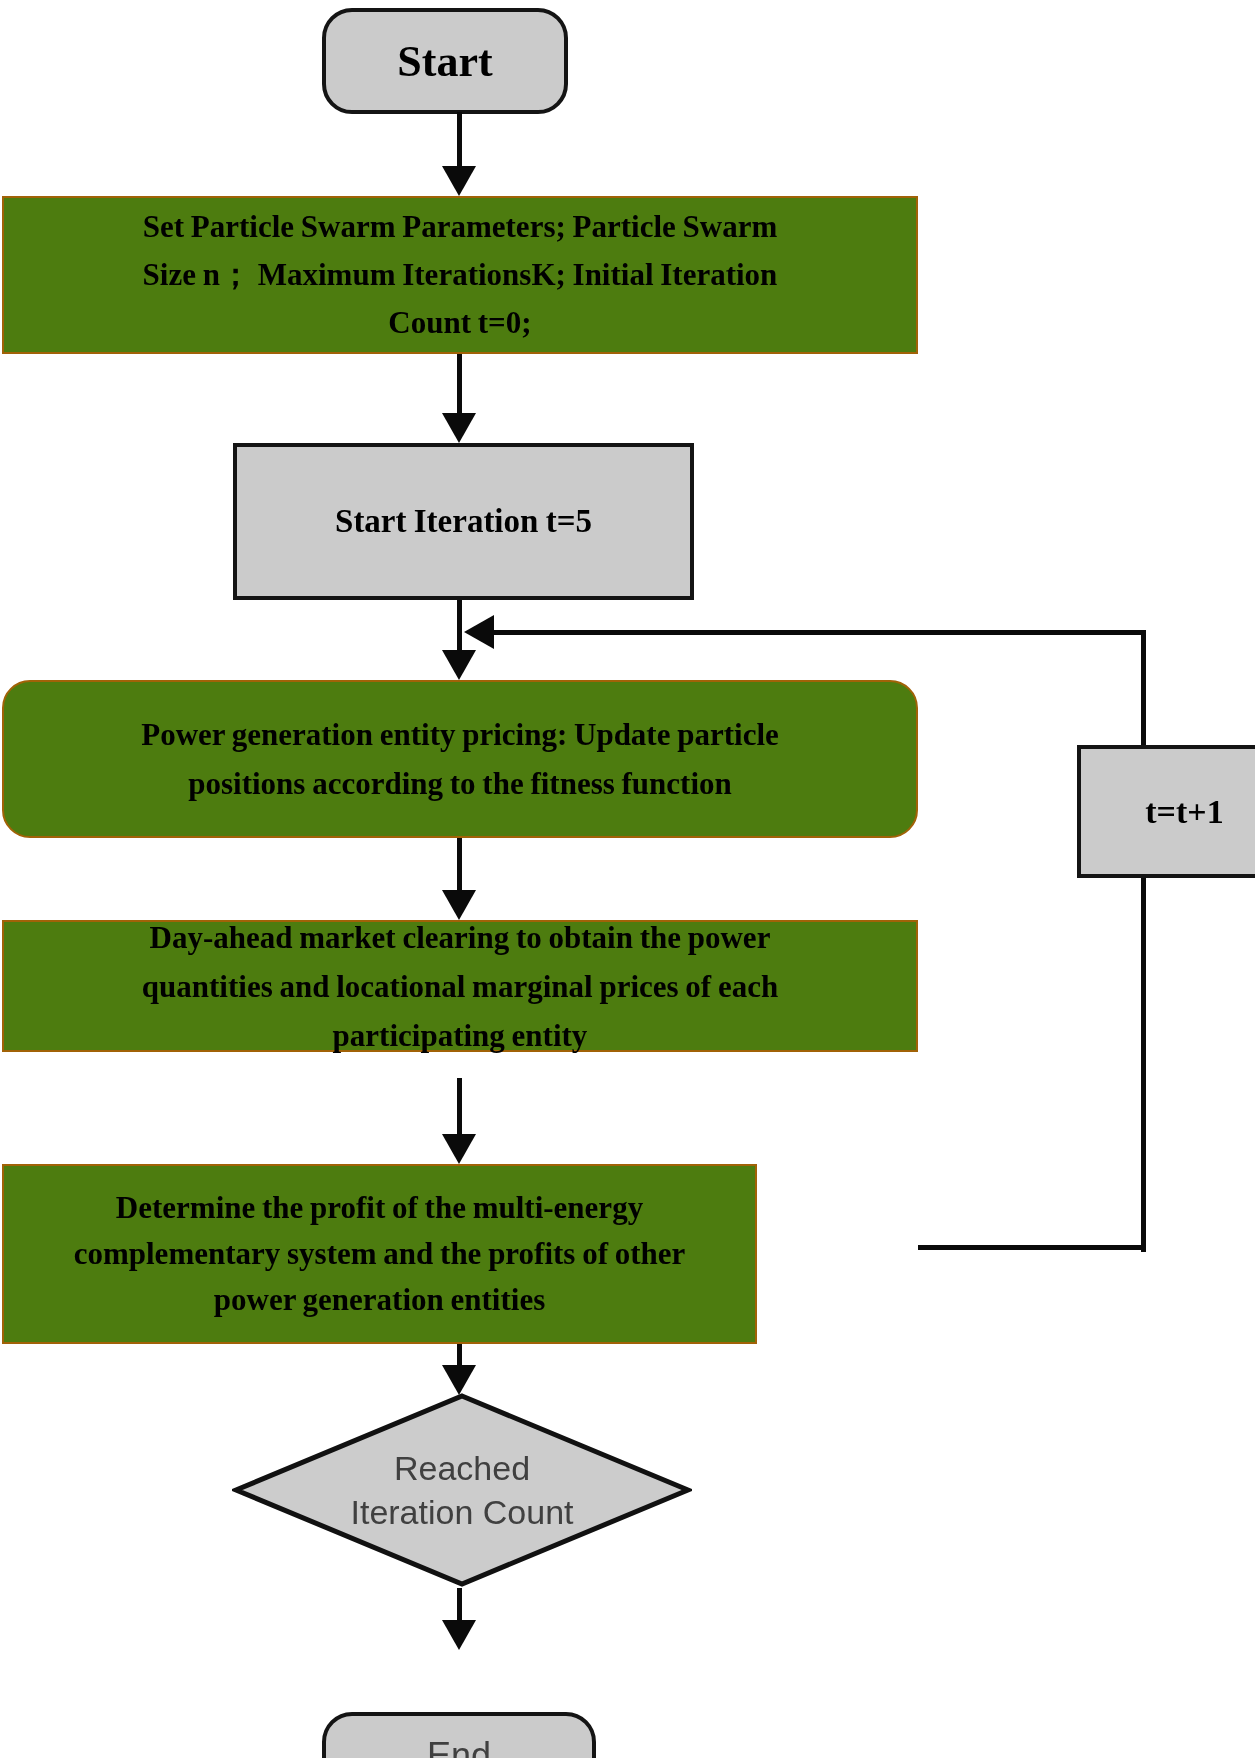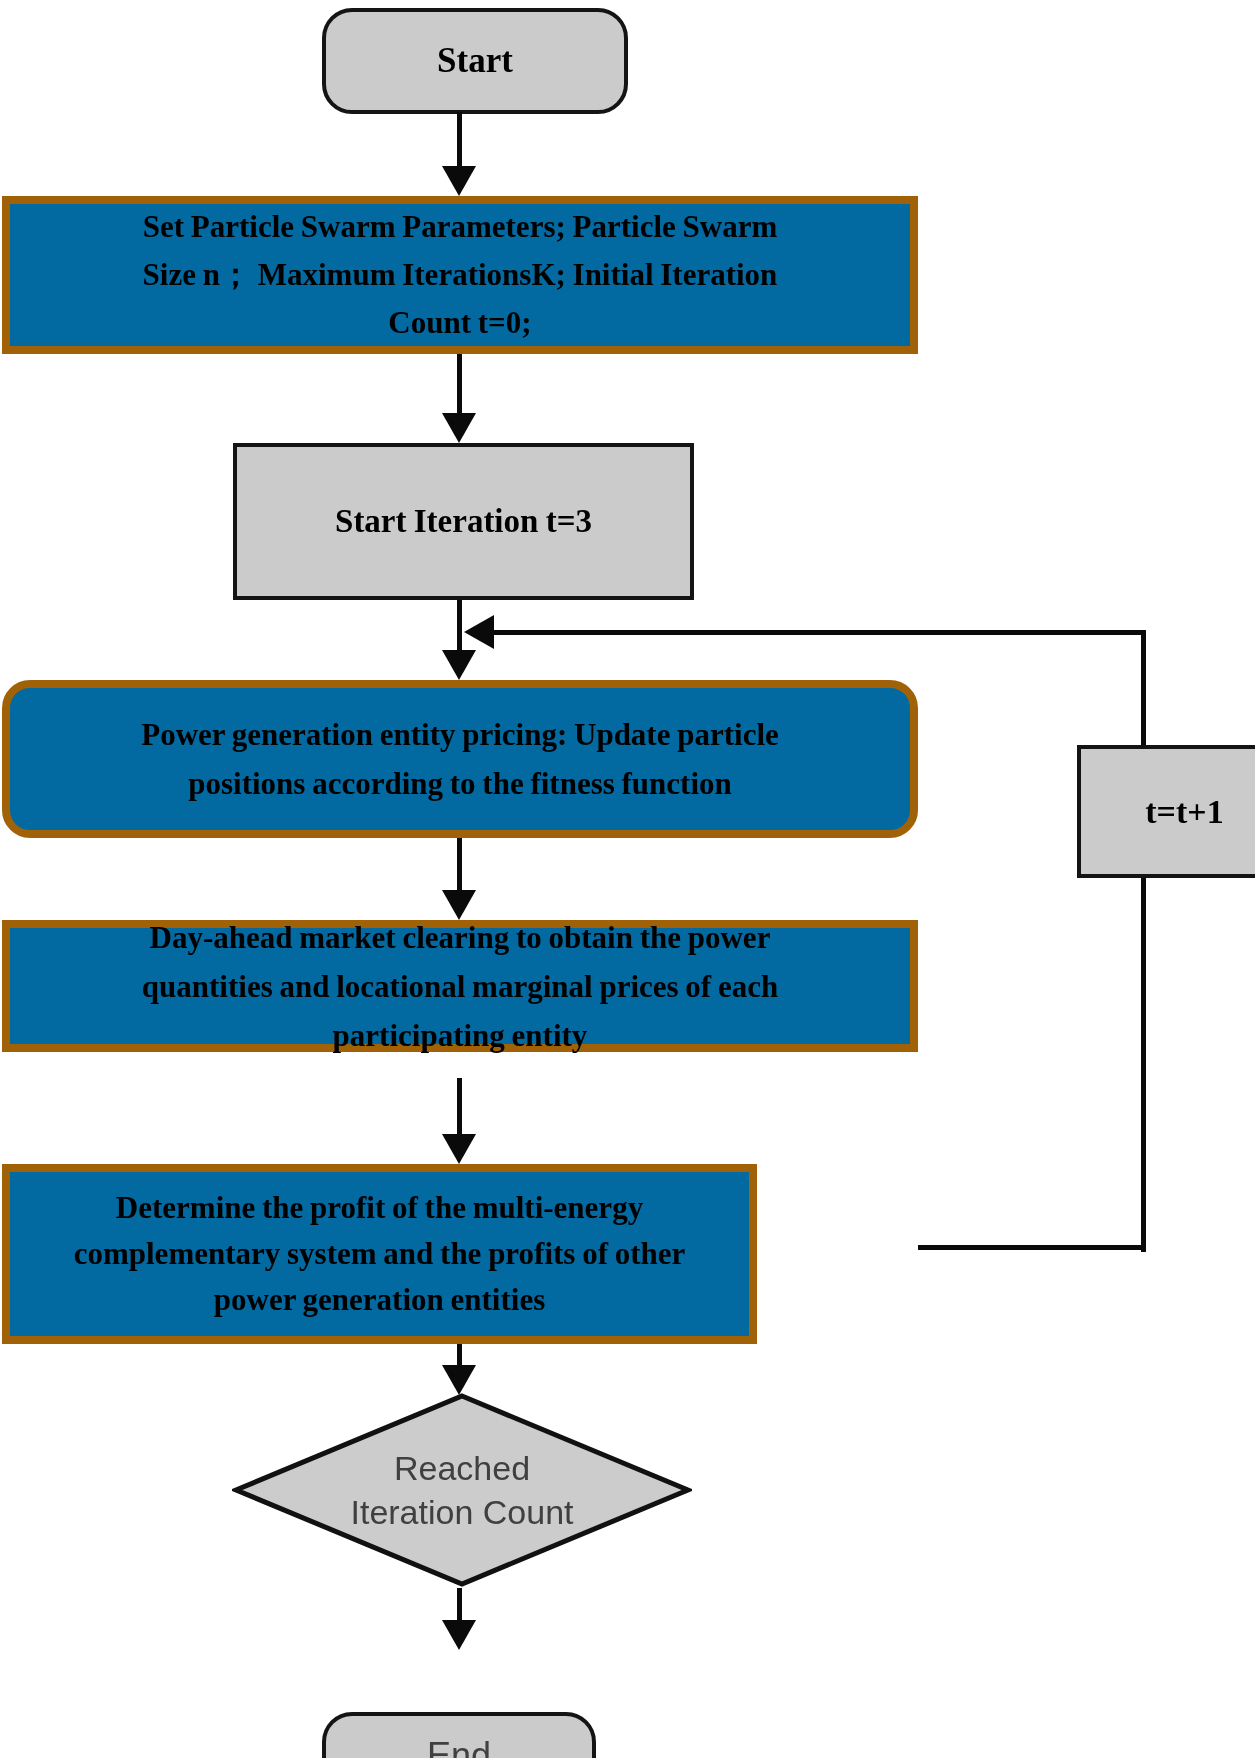--- a/index.html
+++ b/index.html
@@ -18,22 +18,22 @@
     text-align:center;
     white-space:pre-line;
     color:#000;
   }
   .terminator{
     background:#cbcbcb;
     border:4px solid #141414;
     border-radius:30px;
   }
   .process{
-    background:#0369a1;
-    border:8px solid #a16207;
+    background:#4d7c0f;
+    border:2px solid #a16207;
   }
   .gray-process{
     background:#cbcbcb;
     border:4px solid #141414;
   }
   .serif-bold{
     font-family:"Liberation Serif","DejaVu Serif",serif;
     font-weight:700;
     word-spacing:-1px;
   }
@@ -64,33 +64,33 @@
     display:flex;align-items:center;justify-content:center;
     text-align:center;white-space:pre-line;
   }
   .tbox{z-index:3;}
 </style>
 </head>
 <body>
 
 <div class="canvas">
 
-  <div class="node terminator serif-bold" style="left:322px;top:8px;width:306px;height:106px;font-size:35px;">Start</div>
+  <div class="node terminator serif-bold" style="left:322px;top:8px;width:246px;height:106px;font-size:44px;">Start</div>
 
   <div class="vline" style="left:457px;top:112px;height:56px;"></div>
   <div class="arrow-down" style="left:442px;top:166px;"></div>
 
   <div class="node process serif-bold" style="left:2px;top:196px;width:916px;height:158px;font-size:31px;line-height:48px;">Set Particle Swarm Parameters; Particle Swarm
 Size n； Maximum IterationsK; Initial Iteration
 Count t=0;</div>
 
   <div class="vline" style="left:457px;top:354px;height:62px;"></div>
   <div class="arrow-down" style="left:442px;top:413px;"></div>
 
-  <div class="node gray-process serif-bold" style="left:233px;top:443px;width:461px;height:157px;font-size:33px;">Start Iteration t=3</div>
+  <div class="node gray-process serif-bold" style="left:233px;top:443px;width:461px;height:157px;font-size:33px;">Start Iteration t=5</div>
 
   <div class="vline" style="left:457px;top:600px;height:52px;"></div>
   <div class="arrow-down" style="left:442px;top:650px;"></div>
 
   <div class="arrow-left" style="left:464px;top:615px;"></div>
   <div class="hline" style="left:488px;top:630px;width:658px;"></div>
 
   <div class="vline" style="left:1141px;top:630px;height:622px;"></div>
 
   <div class="hline" style="left:918px;top:1245px;width:228px;"></div>

